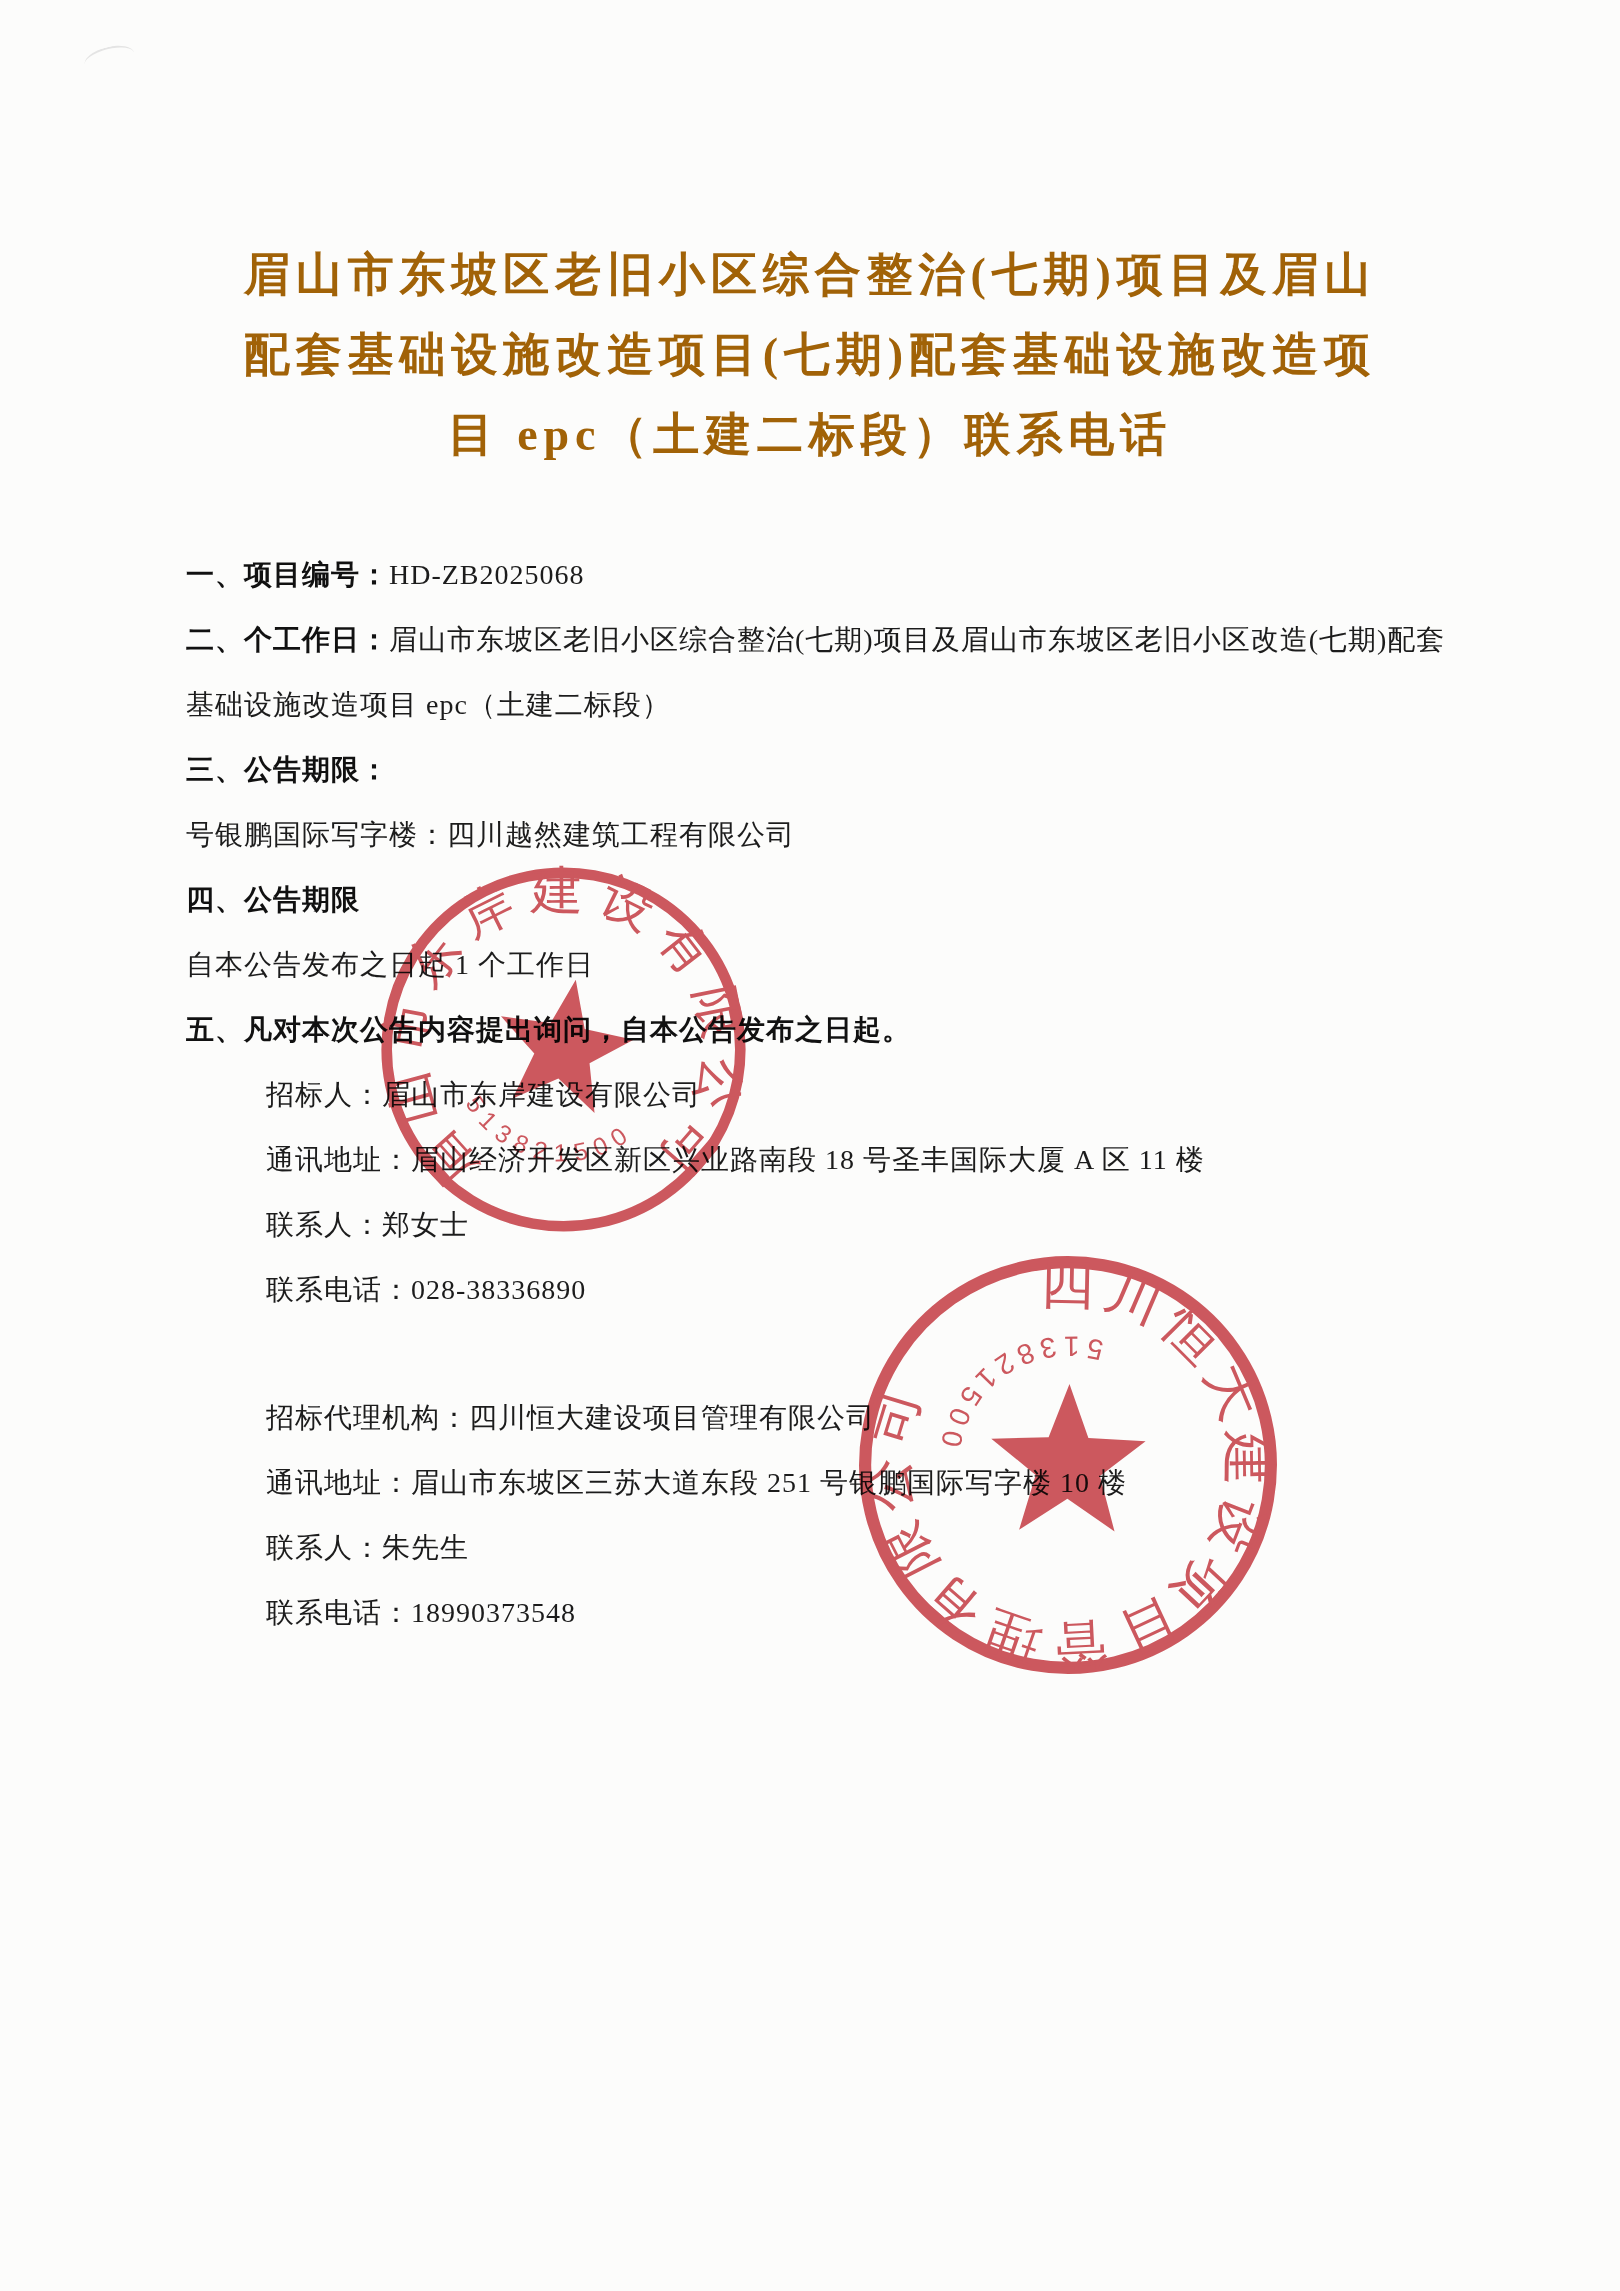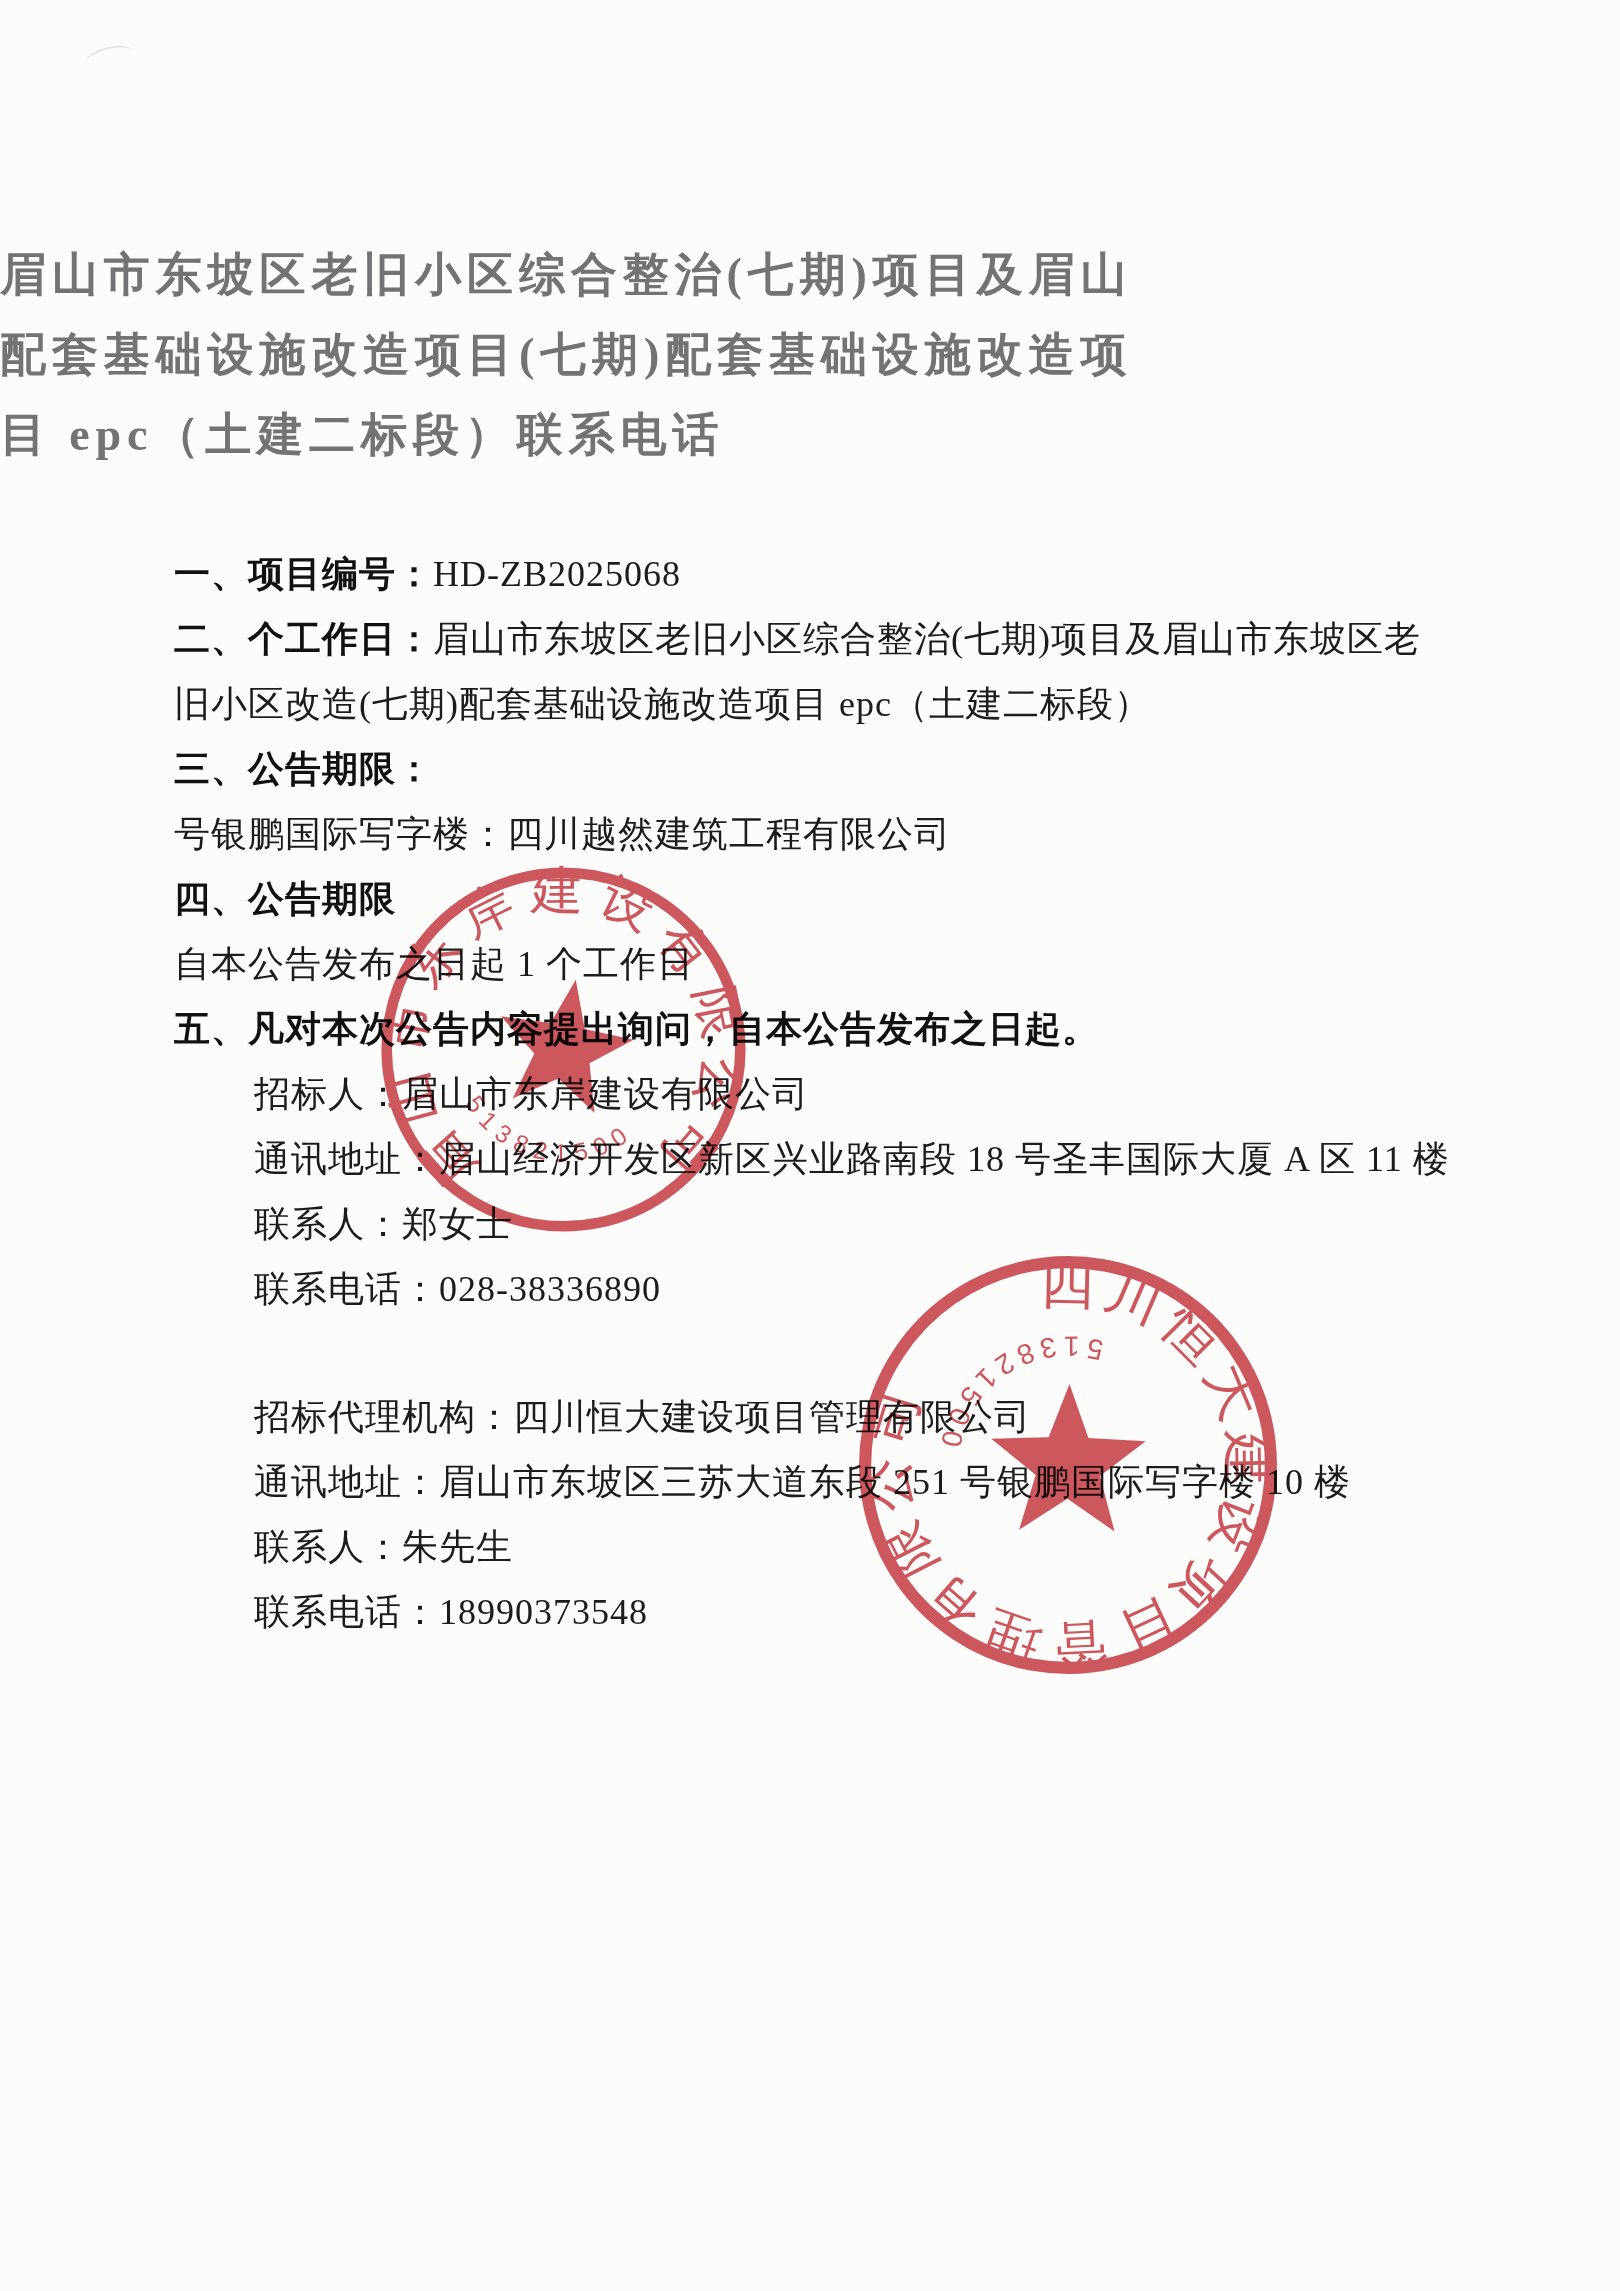--- a/index.html
+++ b/index.html
@@ -14,31 +14,31 @@
   }
   
   .smudge{
     position:absolute;left:84px;top:47px;width:51px;height:21.6px;
     border-top:2.9px solid #c9c9c9;border-radius:50%;
     transform:rotate(-14deg);opacity:.45;
   }
   
   .title{
     position:absolute;top:235px;left:0;right:0;
-    text-align:left;
+    text-align:center;
     font-weight:bold;
     font-size:46px;
     line-height:80px;
     letter-spacing:5.9px;
-    color:#737373;
+    color:#a16207;
   }
   
   .body{
-    position:absolute;top:542px;left:174px;right:167px;
-    font-size:36px;
+    position:absolute;top:542px;left:186px;right:167px;
+    font-size:28px;
     line-height:65px;
     letter-spacing:1px;
   }
   .body p{margin:0;}
   .body .lbl{font-weight:bold;color:#111;}
   .indent{padding-left:80px;}
   .gap-before{margin-top:63px !important;}
   
   .stamp{
     position:absolute;

